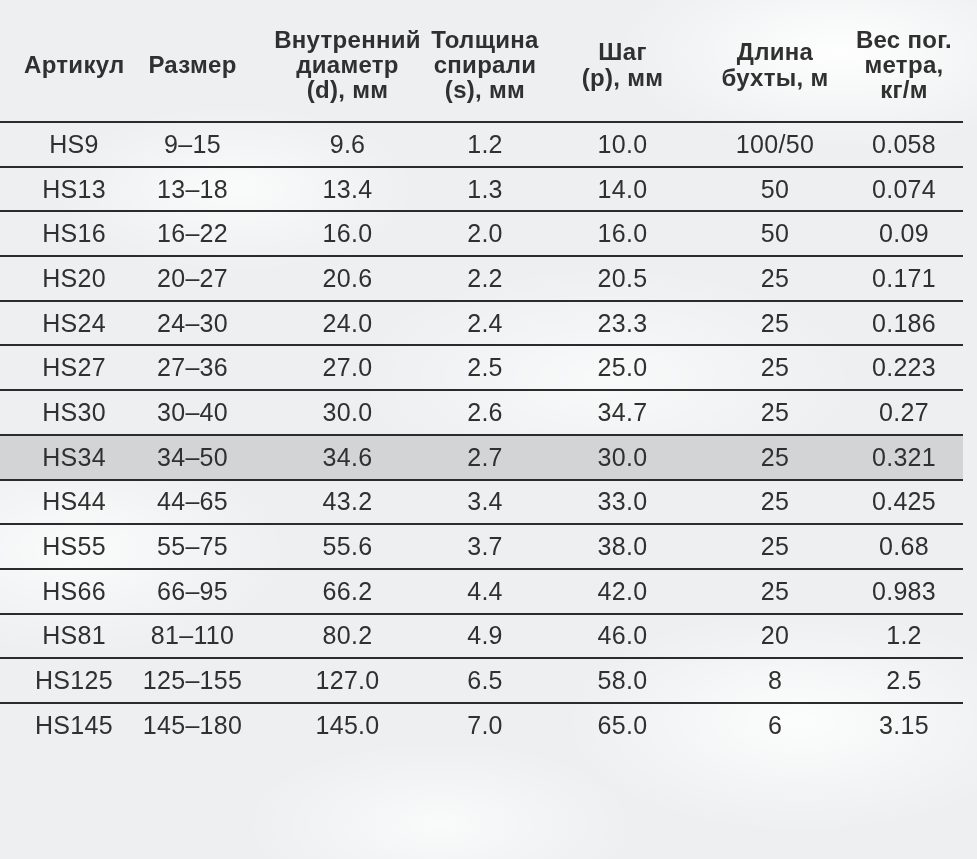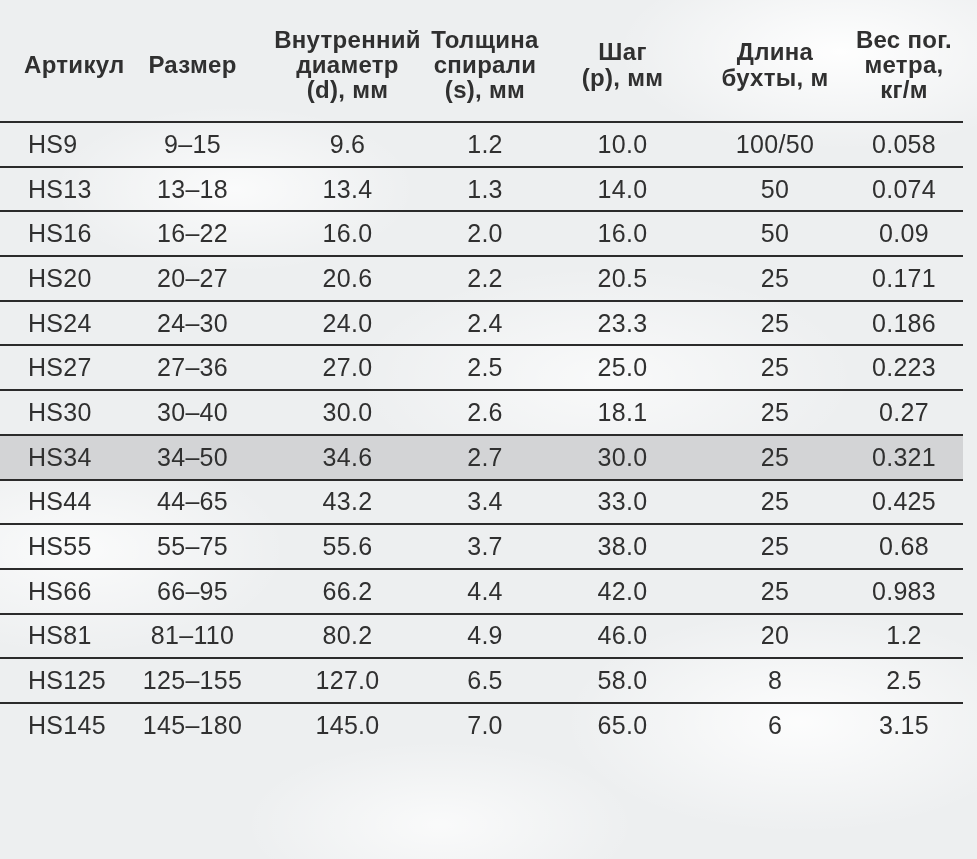--- a/index.html
+++ b/index.html
@@ -65,21 +65,21 @@
   }
   tbody td {
     height: 44.7px;
     font-size: 25px;
     font-weight: normal;
     text-align: center;
     vertical-align: middle;
     padding: 0;
   }
   tbody td:first-child {
-    text-align: left;
+    text-align: center;
     padding-left: 28px;
   }
   tbody tr.highlighted {
     background-color: var(--highlight-color);
   }
 </style>
 </head>
 <body>
 
 <div class="page">
@@ -165,21 +165,21 @@
           <td>2.5</td>
           <td>25.0</td>
           <td>25</td>
           <td>0.223</td>
         </tr>
         <tr>
           <td>HS30</td>
           <td>30–40</td>
           <td>30.0</td>
           <td>2.6</td>
-          <td>18.1</td>
+          <td>34.7</td>
           <td>25</td>
           <td>0.27</td>
         </tr>
         <tr class="highlighted">
           <td>HS34</td>
           <td>34–50</td>
           <td>34.6</td>
           <td>2.7</td>
           <td>30.0</td>
           <td>25</td>

